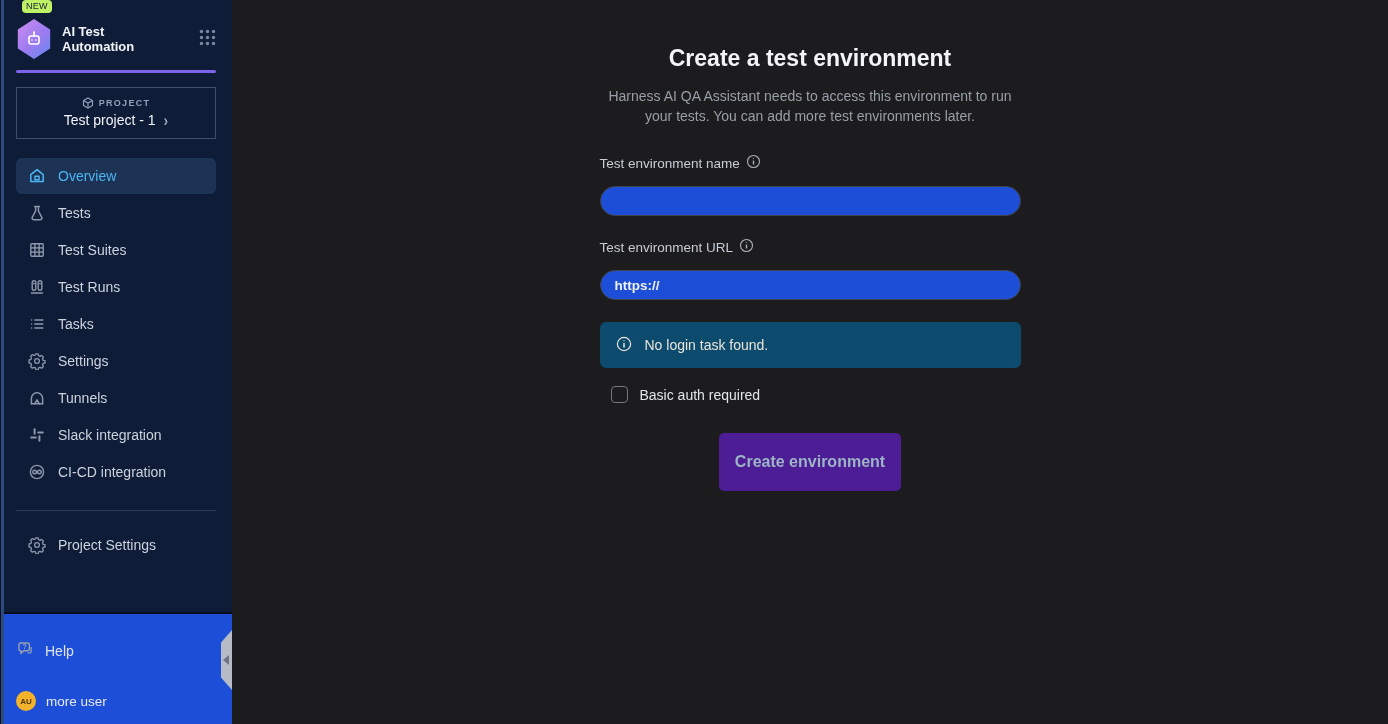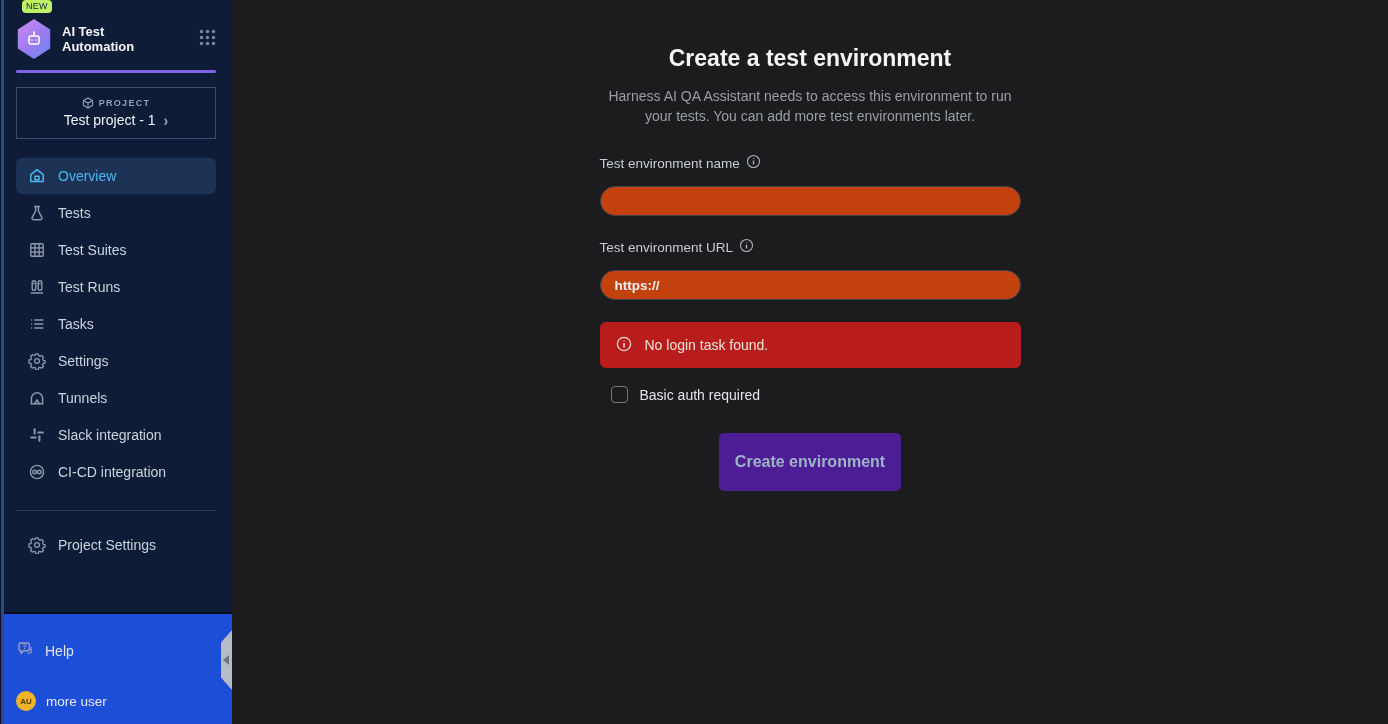--- a/index.html
+++ b/index.html
@@ -87,27 +87,27 @@
   .main { flex:1; display:flex; flex-direction:column; align-items:center; background:#1c1c1e; }
   .page-title { margin-top:45px; font-size:23px; font-weight:700; color:#f4f5f7; }
   .page-subtitle { margin-top:14px; width:420px; text-align:center;
     font-size:14px; line-height:20px; color:#999fa8; }
 
   .form-col { width:421px; margin-top:28px; }
   .field-label { display:flex; align-items:center; gap:6px;
     font-size:13.5px; color:#c7cdd5; }
   .text-input {
     width:100%; height:30px; margin-top:14px; border:1px solid #40444c; border-radius:15px;
-    background:#c2410c; color:#eef1f4; font-family:"Liberation Sans",sans-serif;
+    background:#1d4ed8; color:#eef1f4; font-family:"Liberation Sans",sans-serif;
     font-size:13.5px; font-weight:700; padding:0 14px; outline:none;
   }
   .gap22 { margin-top:22px; }
 
   .notice-box {
-    margin-top:22px; height:46px; background:#b91c1c; border-radius:6px;
+    margin-top:22px; height:46px; background:#0c4a6e; border-radius:6px;
     display:flex; align-items:center; gap:13px; padding:0 16px;
     color:#eae5d8; font-size:14px;
   }
 
   .check-row { margin-top:18px; display:flex; align-items:center; gap:12px;padding-left:11px; }
   .checkbox { width:17px; height:17px; border:1.5px solid #767676; border-radius:4px;
     background:transparent; cursor:pointer; flex:0 0 17px; }
   .check-label { font-size:14px; color:#e2e5e9; }
 
   .btn-row { margin-top:30px; display:flex; justify-content:center; }

